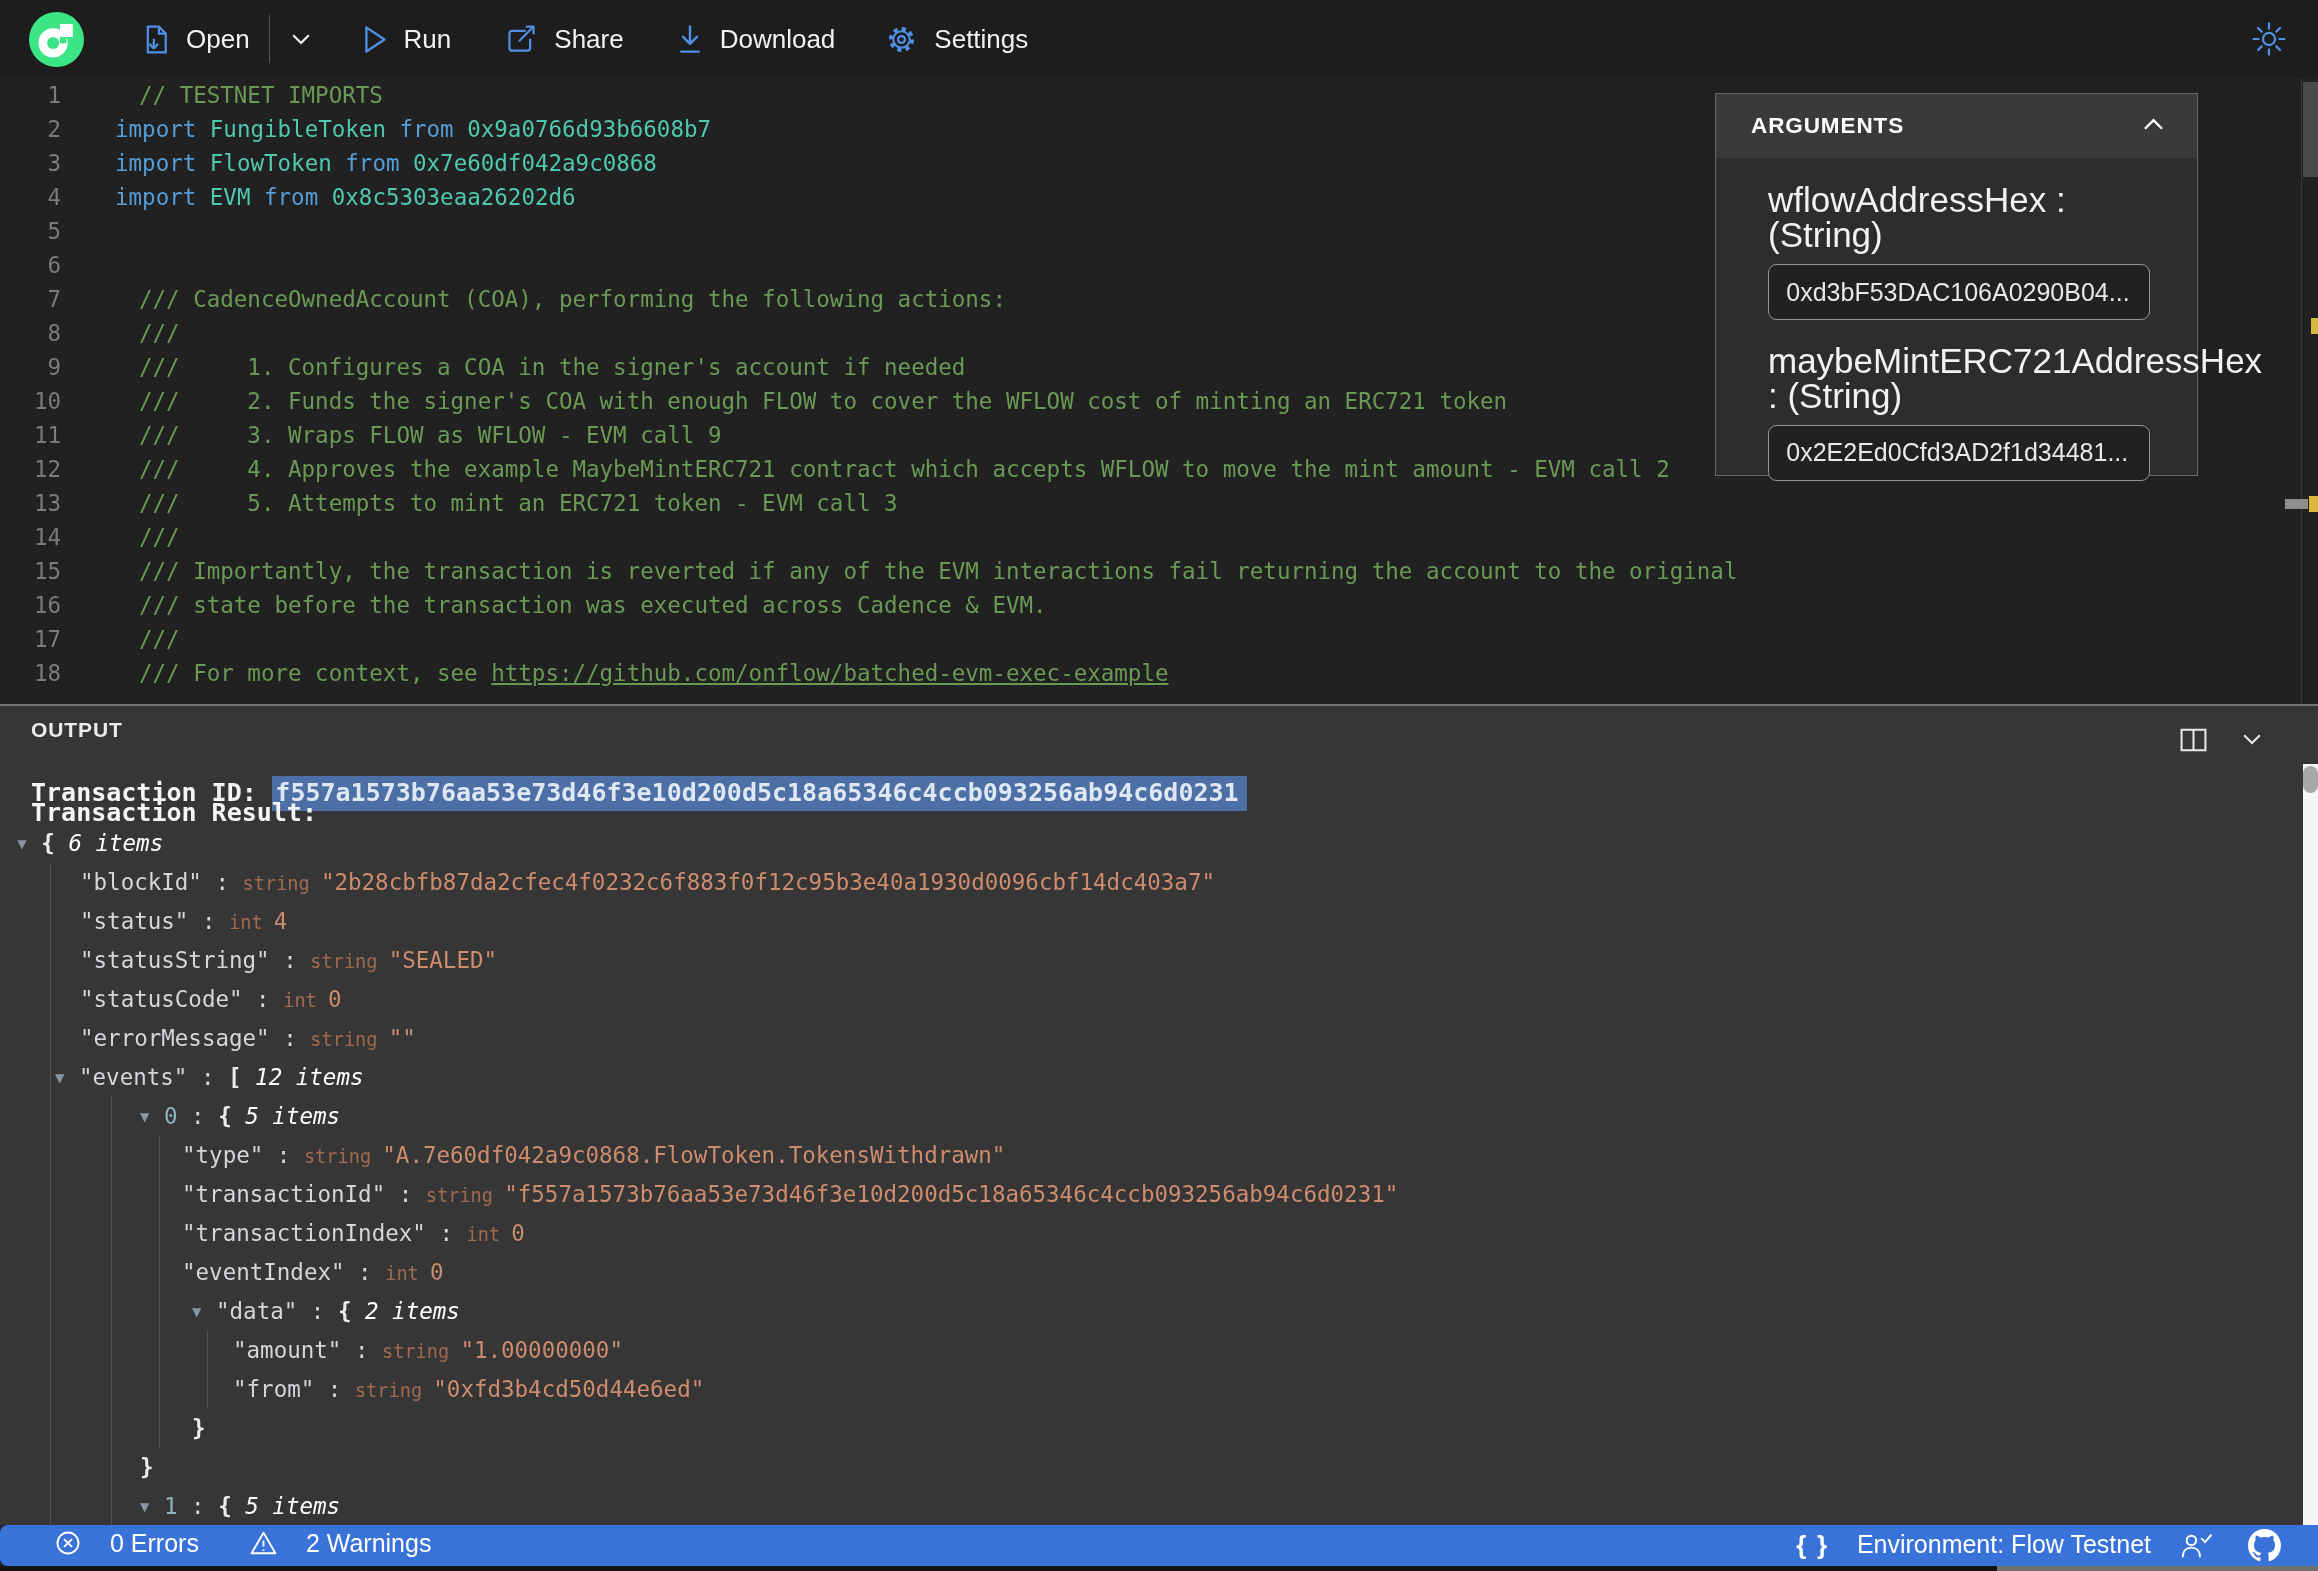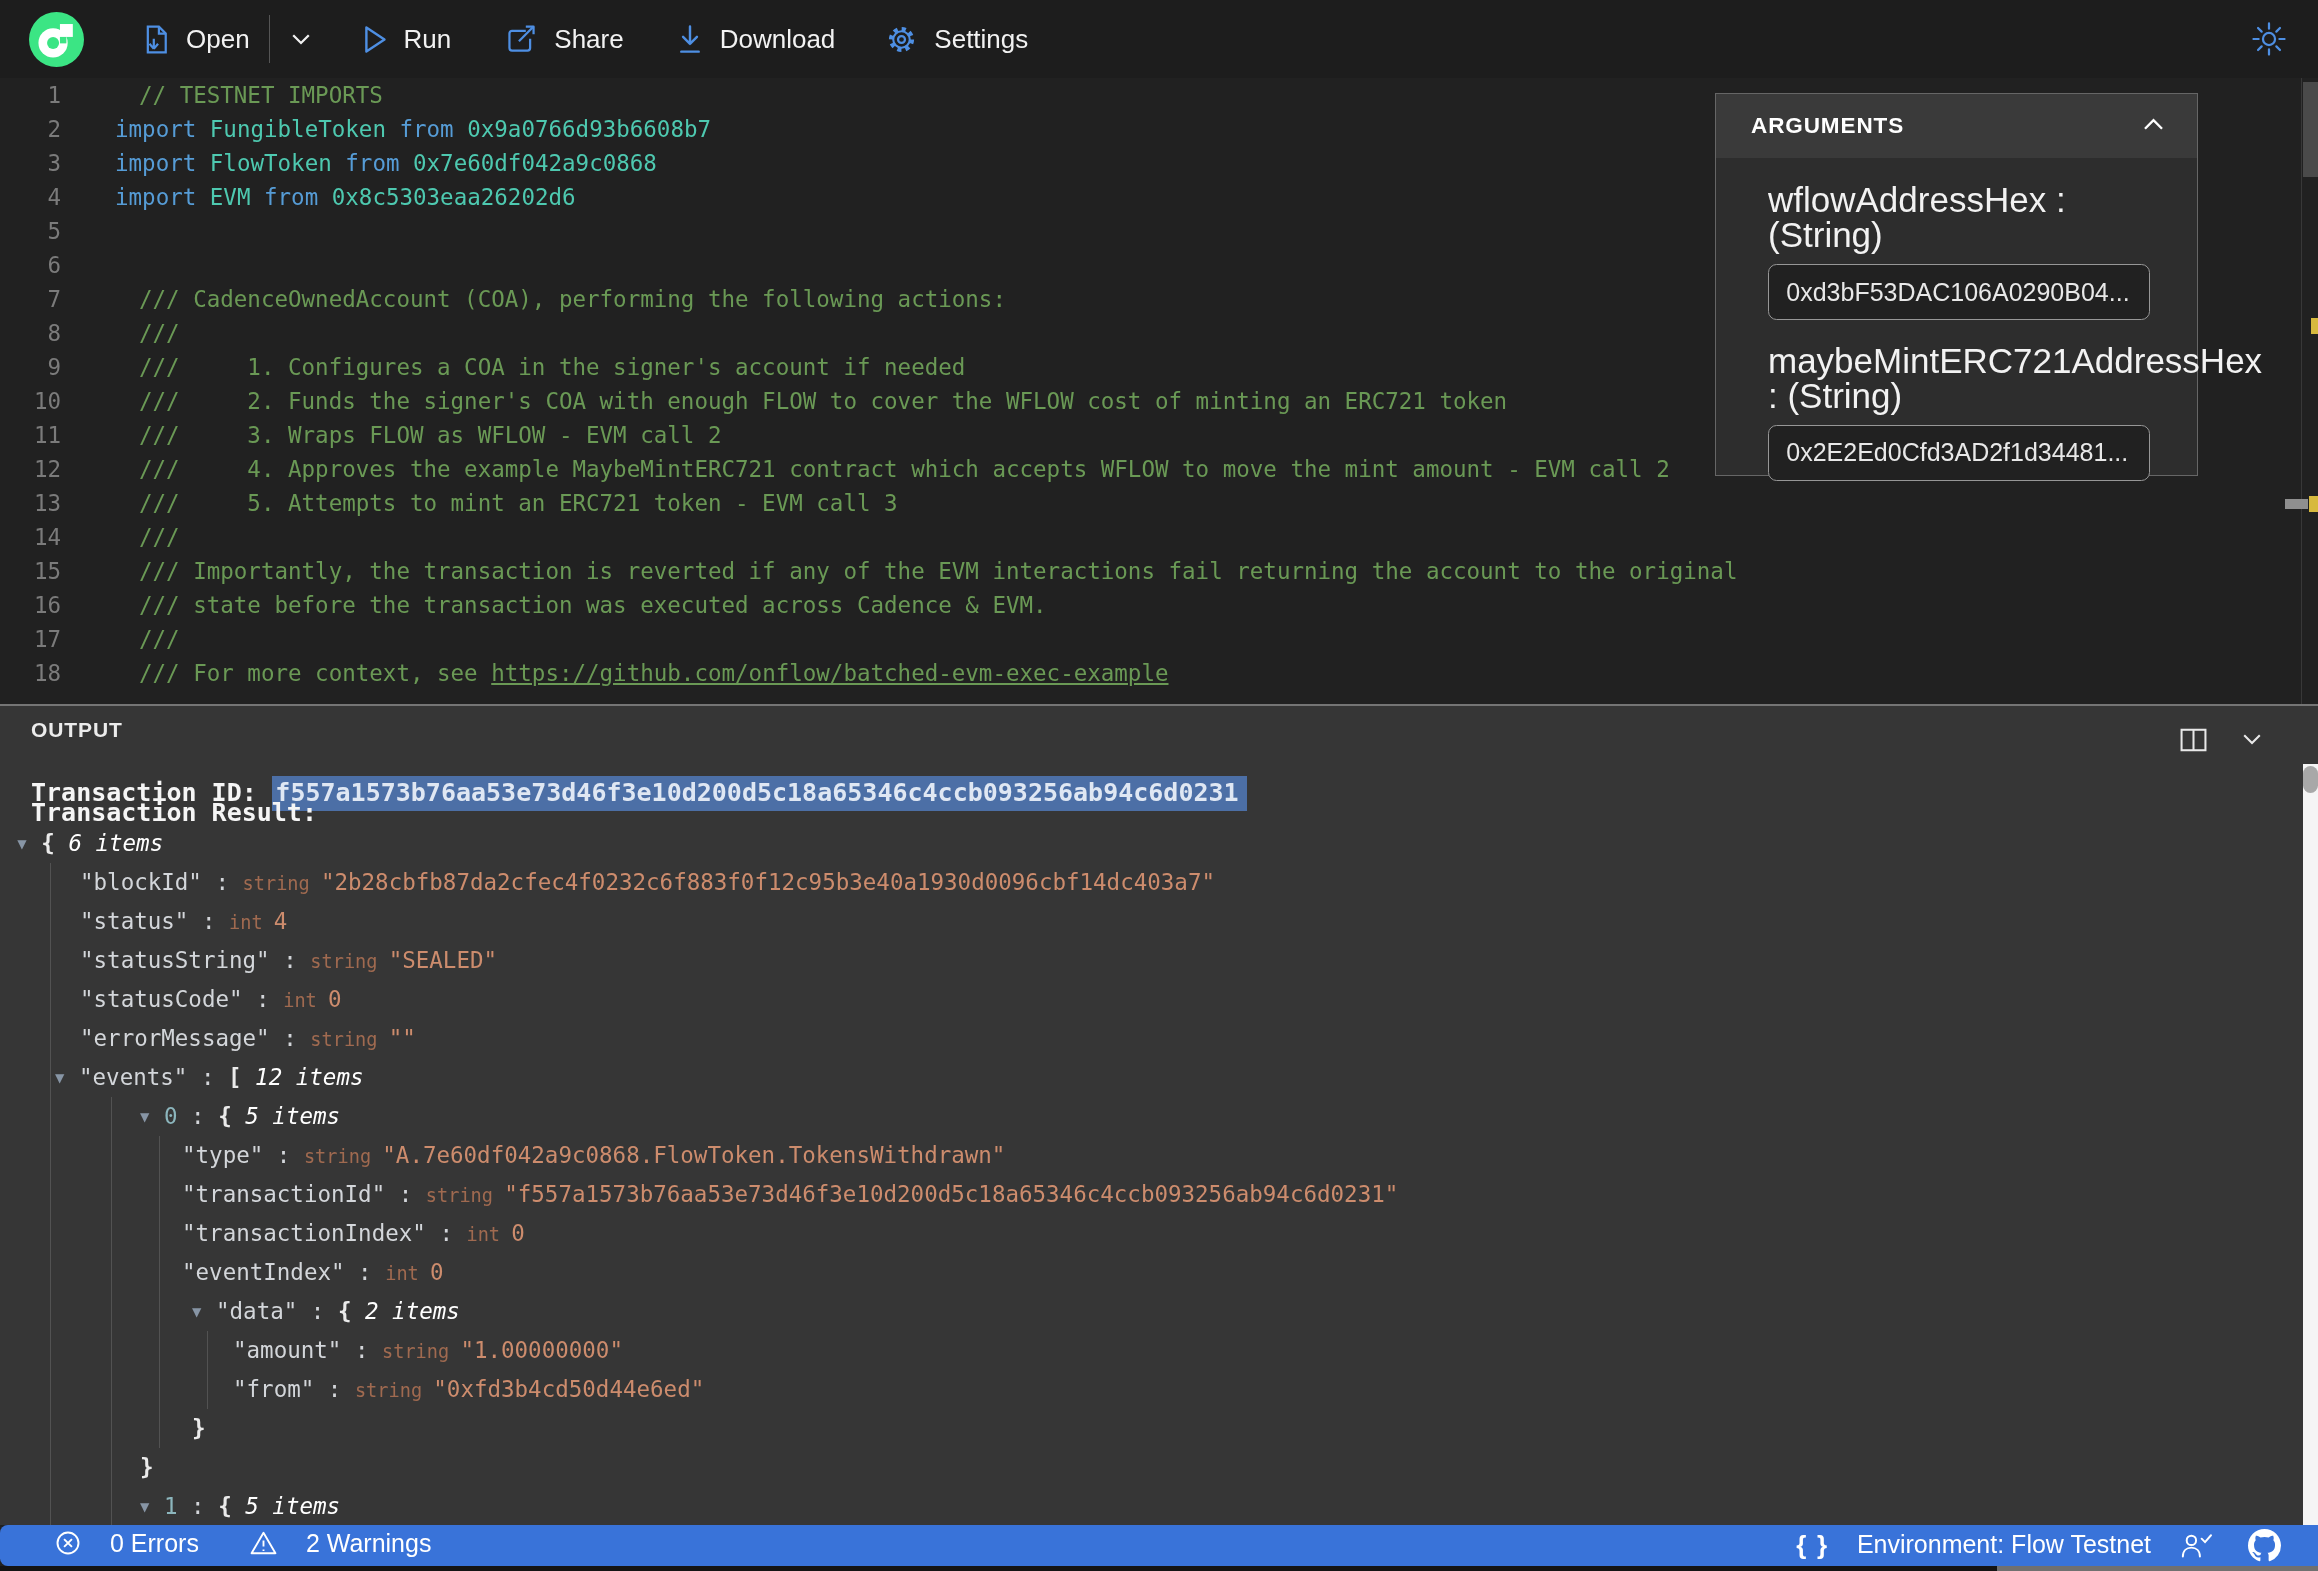--- a/index.html
+++ b/index.html
@@ -180,21 +180,21 @@
         <div class="cline"><span class="lnum">1</span><span class="lcode"><span class="seg-c">// TESTNET IMPORTS</span></span></div>
         <div class="cline"><span class="lnum">2</span><span class="lcode"><span class="seg-k">import </span><span class="seg-t">FungibleToken </span><span class="seg-k">from </span><span class="seg-t">0x9a0766d93b6608b7</span></span></div>
         <div class="cline"><span class="lnum">3</span><span class="lcode"><span class="seg-k">import </span><span class="seg-t">FlowToken </span><span class="seg-k">from </span><span class="seg-t">0x7e60df042a9c0868</span></span></div>
         <div class="cline"><span class="lnum">4</span><span class="lcode"><span class="seg-k">import </span><span class="seg-t">EVM </span><span class="seg-k">from </span><span class="seg-t">0x8c5303eaa26202d6</span></span></div>
         <div class="cline"><span class="lnum">5</span><span class="lcode"></span></div>
         <div class="cline"><span class="lnum">6</span></div>
         <div class="cline"><span class="lnum">7</span><span class="lcode"><span class="seg-c">/// CadenceOwnedAccount (COA), performing the following actions:</span></span></div>
         <div class="cline"><span class="lnum">8</span><span class="lcode"><span class="seg-c">///</span></span></div>
         <div class="cline"><span class="lnum">9</span><span class="lcode"><span class="seg-c">///     1. Configures a COA in the signer's account if needed</span></span></div>
         <div class="cline"><span class="lnum">10</span><span class="lcode"><span class="seg-c">///     2. Funds the signer's COA with enough FLOW to cover the WFLOW cost of minting an ERC721 token</span></span></div>
-        <div class="cline"><span class="lnum">11</span><span class="lcode"><span class="seg-c">///     3. Wraps FLOW as WFLOW - EVM call 2</span></span></div>
+        <div class="cline"><span class="lnum">11</span><span class="lcode"><span class="seg-c">///     3. Wraps FLOW as WFLOW - EVM call 9</span></span></div>
         <div class="cline"><span class="lnum">12</span><span class="lcode"><span class="seg-c">///     4. Approves the example MaybeMintERC721 contract which accepts WFLOW to move the mint amount - EVM call 2</span></span></div>
         <div class="cline"><span class="lnum">13</span><span class="lcode"><span class="seg-c">///     5. Attempts to mint an ERC721 token - EVM call 3</span></span></div>
         <div class="cline"><span class="lnum">14</span><span class="lcode"><span class="seg-c">///</span></span></div>
         <div class="cline"><span class="lnum">15</span><span class="lcode"><span class="seg-c">/// Importantly, the transaction is reverted if any of the EVM interactions fail returning the account to the original</span></span></div>
         <div class="cline"><span class="lnum">16</span><span class="lcode"><span class="seg-c">/// state before the transaction was executed across Cadence &amp; EVM.</span></span></div>
         <div class="cline"><span class="lnum">17</span><span class="lcode"><span class="seg-c">///</span></span></div>
         <div class="cline"><span class="lnum">18</span><span class="lcode"><span class="seg-c">/// For more context, see </span><span class="seg-cl">https://github.com/onflow/batched-evm-exec-example</span></span></div>
       </div>
   </section>
   <span class="ed-track-line"></span>

